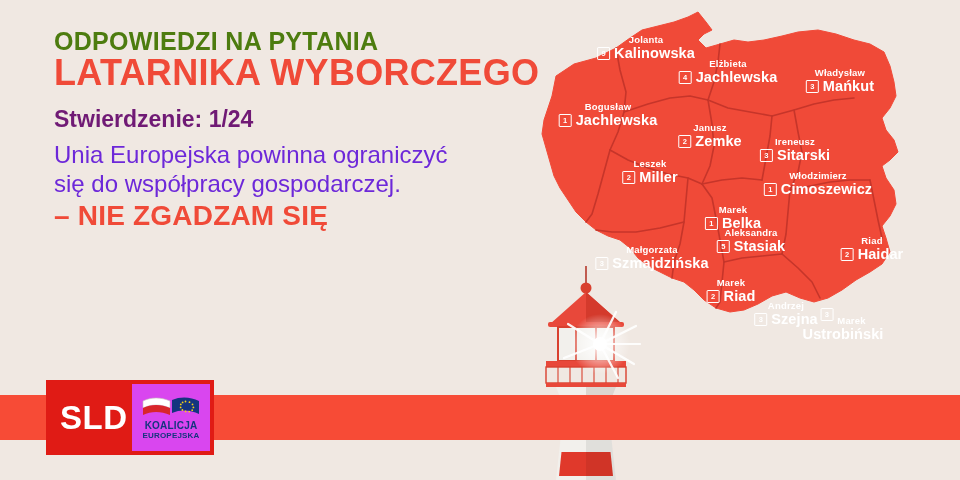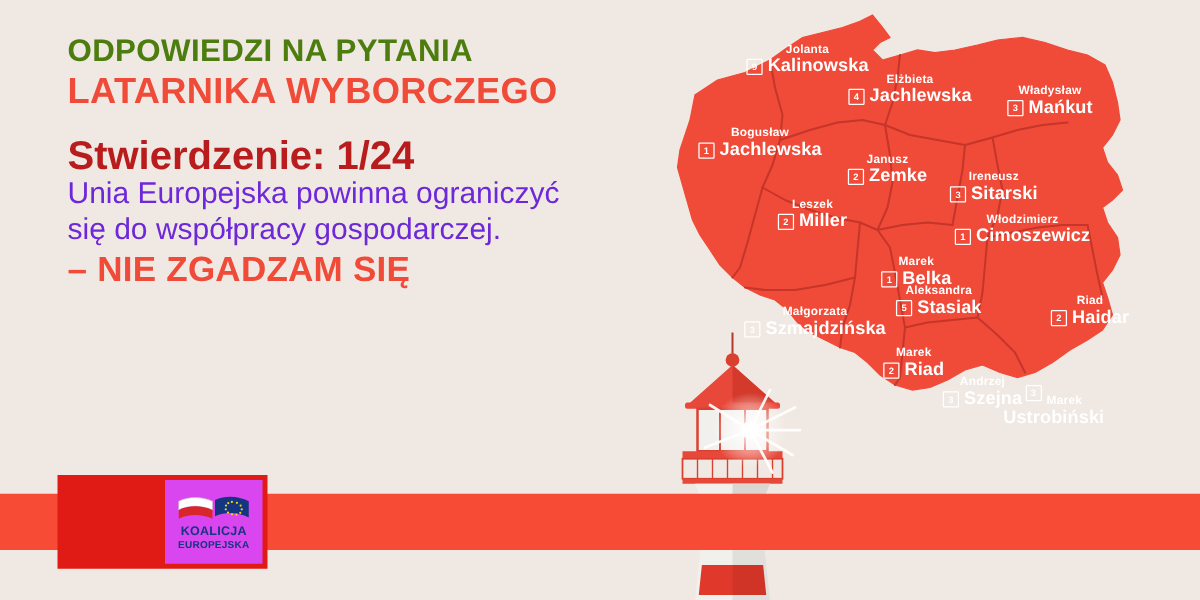--- a/index.html
+++ b/index.html
@@ -10,26 +10,26 @@
   }
   #canvas{position:relative;width:960px;height:480px;overflow:hidden;}
 
   
   .headline{position:absolute;left:54px;top:26px;width:430px;}
   .headline .l1{
     font-size:25px;font-weight:bold;letter-spacing:.3px;
     color:#4d7c0f;line-height:30px;white-space:nowrap;
   }
   .headline .l2{
-    font-size:29px;font-weight:bold;letter-spacing:.3px;
+    font-size:36px;font-weight:bold;letter-spacing:.3px;
     color:#F04A38;line-height:34px;white-space:nowrap;
   }
   .stmt-no{
     position:absolute;left:54px;top:106px;
-    font-size:32px;font-weight:bold;color:#b91c1c;white-space:nowrap;
+    font-size:23px;font-weight:bold;color:#701a75;white-space:nowrap;
   }
   .stmt-body{
     position:absolute;left:54px;top:140px;width:420px;
     font-size:24px;color:#6d28d9;line-height:29px;
   }
   .stmt-answer{
     position:absolute;left:54px;top:200px;
     font-size:28px;font-weight:bold;color:#F04A38;
     letter-spacing:.2px;white-space:nowrap;
   }
@@ -312,20 +312,21 @@
   <div class="headline">
     <div class="l1">ODPOWIEDZI NA PYTANIA</div>
     <div class="l2">LATARNIKA WYBORCZEGO</div>
   </div>
 
   <div class="stmt-no">Stwierdzenie: 1/24</div>
   <div class="stmt-body">Unia Europejska powinna ograniczyć się do współpracy gospodarczej.</div>
   <div class="stmt-answer">– NIE ZGADZAM SIĘ</div>
 
   <div class="logo-box">
+    <span class="logo-sld">SLD</span>
     <div class="logo-ke">
       <svg class="ke-flags" viewBox="0 0 60 26" xmlns="http://www.w3.org/2000/svg" aria-hidden="true">
 
         <path d="M2,7 C10,3 20,3 29,7 L29,14 C20,10 10,10 2,14 Z" fill="#ffffff" stroke="#C8C2BC" stroke-width="0.6"></path>
         <path d="M2,14 C10,10 20,10 29,14 L29,21 C20,17 10,17 2,21 Z" fill="#D8262A"></path>
 
         <path d="M31,6 C40,2 50,3 58,7 L58,20 C50,16 40,15 31,19 Z" fill="#14357F"></path>
         <g fill="#F5D116">
           <circle cx="44.5" cy="7.5" r="0.9"></circle>
           <circle cx="48.5" cy="8.2" r="0.9"></circle>

